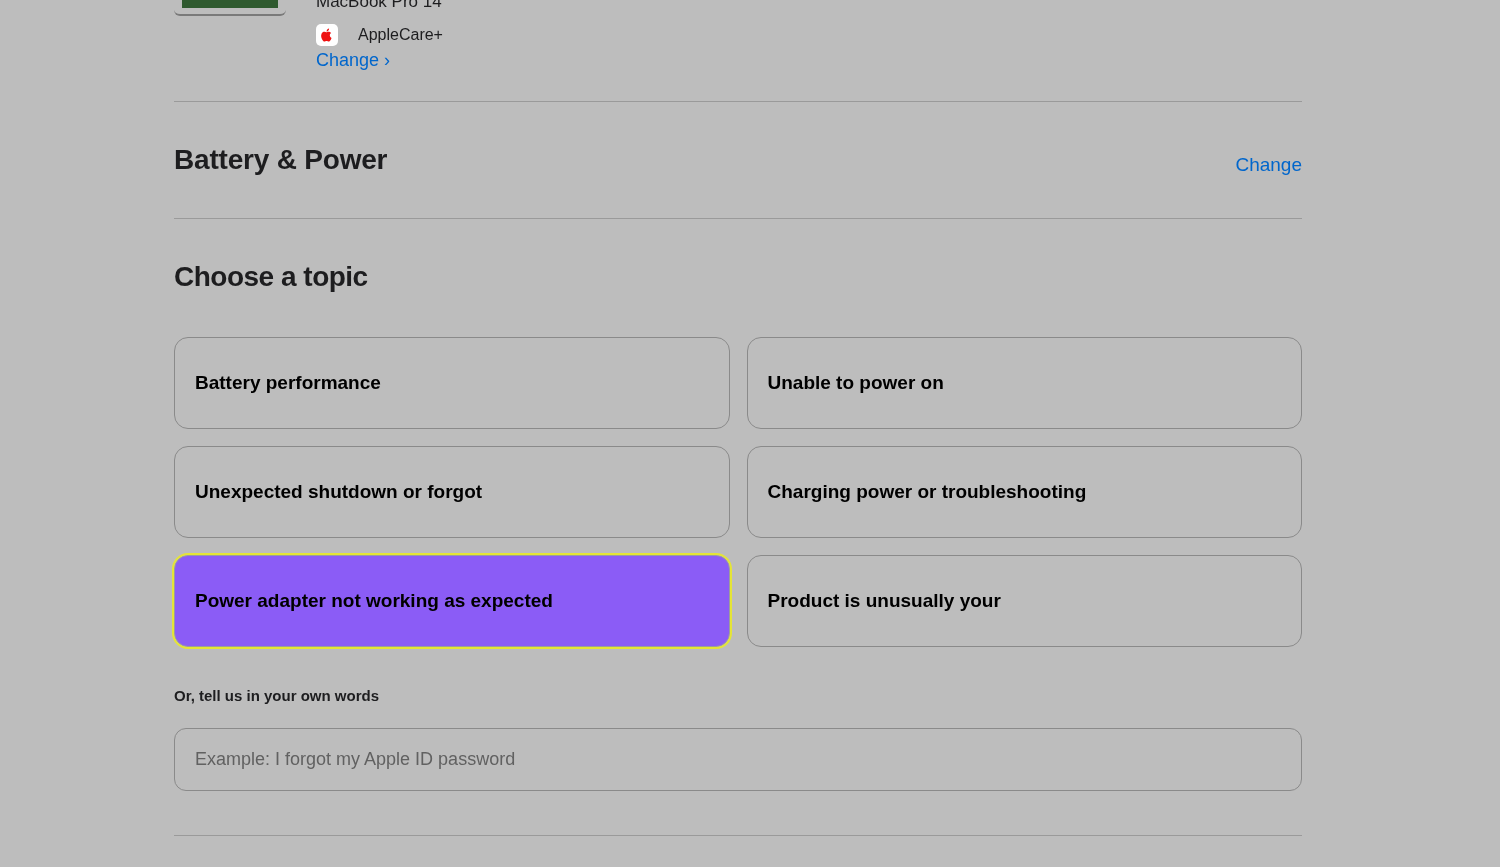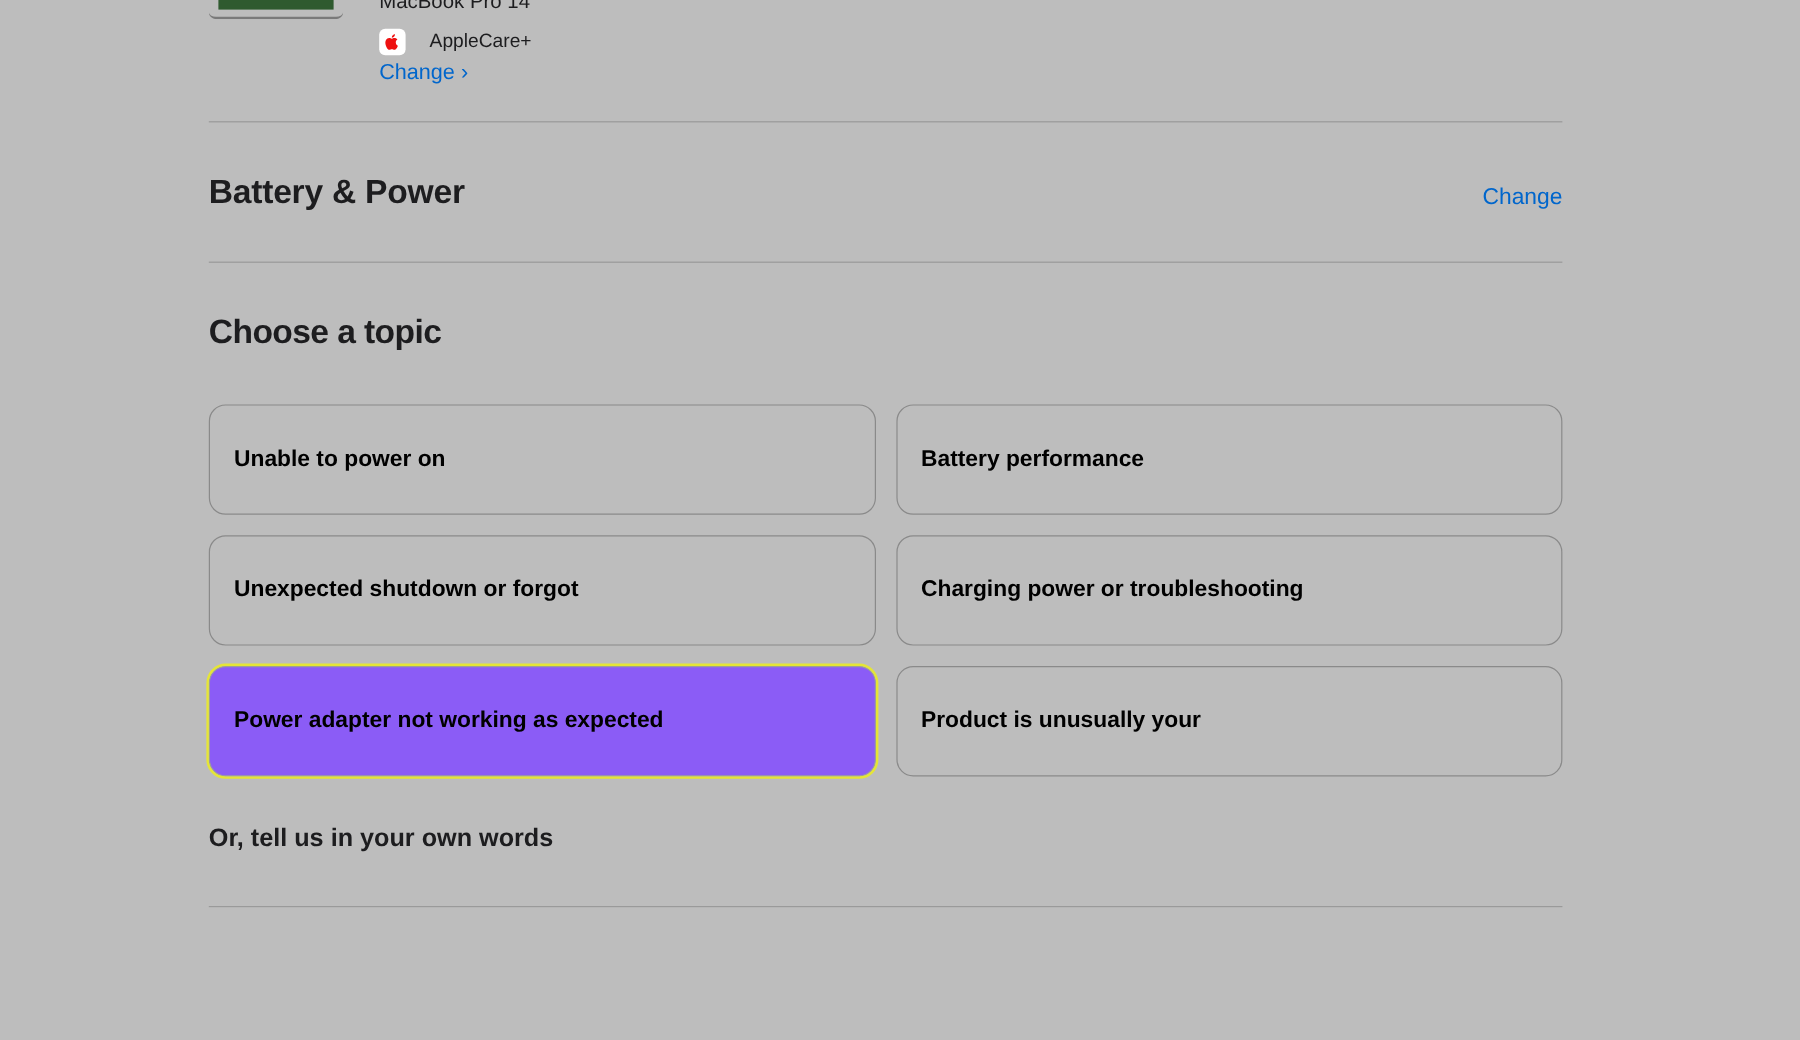--- a/index.html
+++ b/index.html
@@ -68,21 +68,21 @@
       font-weight:600;
       text-align:left;
       cursor:pointer;
     }
     .topic-btn.selected {
       background:#8b5cf6;
       outline: 2.5px solid #e5e536;
       outline-offset: 0px;
       border-color:#9c9c9c;
     }
-    .own-words { font-size:21px; font-weight:600; margin-bottom:24px; }
+    .own-words { font-size:15px; font-weight:600; margin-bottom:24px; }
     .search-field {
       width:100%;
       border:1.4px solid #8a8a8a;
       border-radius:12px;
       background:#bdbdbd;
       font-size:18px;
       padding:20px 20px;
       color:#1d1d1f;
     }
     .search-field::placeholder { color:#616161; }
@@ -114,26 +114,27 @@
   <div class="section-row">
     <div class="section-title">Battery &amp; Power</div>
     <a class="change-right">Change</a>
   </div>
 
   <hr class="sep2">
 
   <div class="choose-title">Choose a topic</div>
 
   <div class="tfgrid">
+      <button class="topic-btn">Battery performance</button>
       <button class="topic-btn">Unable to power on</button>
-      <button class="topic-btn">Battery performance</button>
       <button class="topic-btn">Unexpected shutdown or forgot</button>
       <button class="topic-btn">Charging power or troubleshooting</button>
       <button class="topic-btn selected">Power adapter not working as expected</button>
       <button class="topic-btn">Product is unusually your</button>
     </div>
 
   <div class="own-words">Or, tell us in your own words</div>
 
+  <input type="text" class="search-field" placeholder="Example: I forgot my Apple ID password" style="">
 
   <hr class="bottom-sep">
 
 </div>
 
 </body></html>

